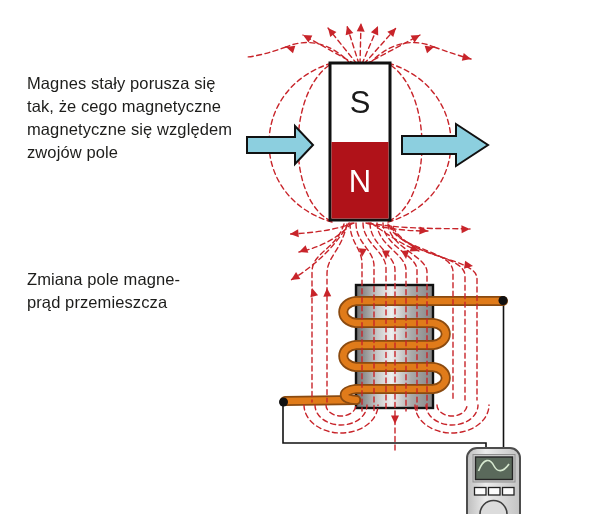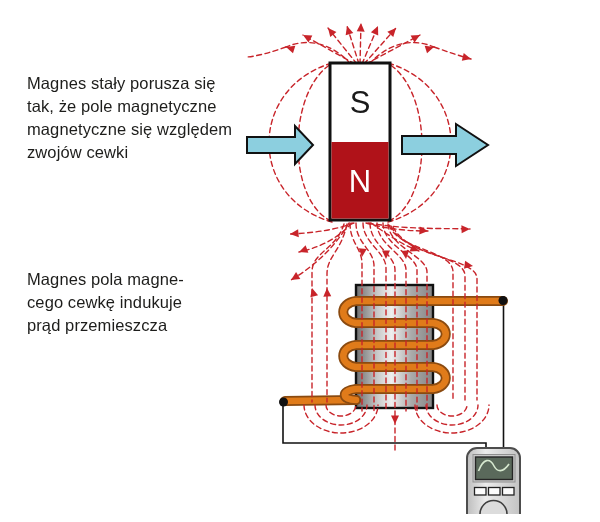--- a/index.html
+++ b/index.html
@@ -16,28 +16,27 @@
   .blkwire{fill:none;stroke:#111;stroke-width:1.6;}
   .magletter{font-family:"Liberation Sans",sans-serif;font-size:31px;text-anchor:middle;}
 </style>
 </head>
 <body>
 
 <div class="stage">
 
   <div class="caption" id="cap-top">
     <div>Magnes stały porusza się</div>
-    <div>tak, że pole magnetyczne</div>
+    <div>tak, że cego magnetyczne</div>
     <div>magnetyczne się względem</div>
-    <div>zwojów cewki</div>
+    <div>zwojów pole</div>
   </div>
 
   <div class="caption" id="cap-bottom">
-    <div>Magnes pola magne-</div>
-    <div>cego cewkę indukuje</div>
+    <div>Zmiana pole magne-</div>
     <div>prąd przemieszcza</div>
   </div>
 
   <svg width="600" height="522" viewBox="0 0 600 522">
     <defs>
       <linearGradient id="coreGrad" x1="0" y1="0" x2="1" y2="0">
         <stop offset="0" stop-color="#6e6e6e"></stop>
         <stop offset="0.28" stop-color="#c9c9c9"></stop>
         <stop offset="0.46" stop-color="#efefef"></stop>
         <stop offset="0.72" stop-color="#aaaaaa"></stop>

